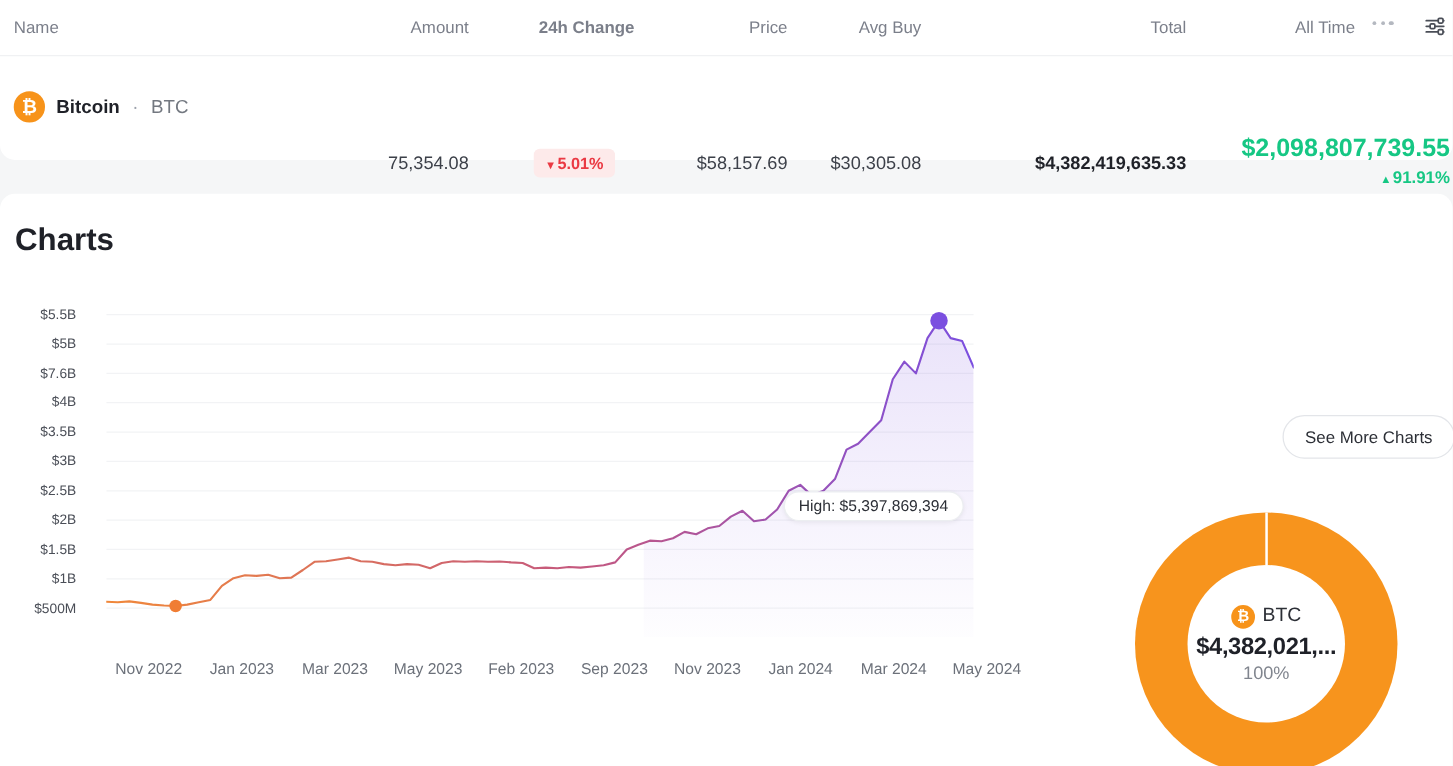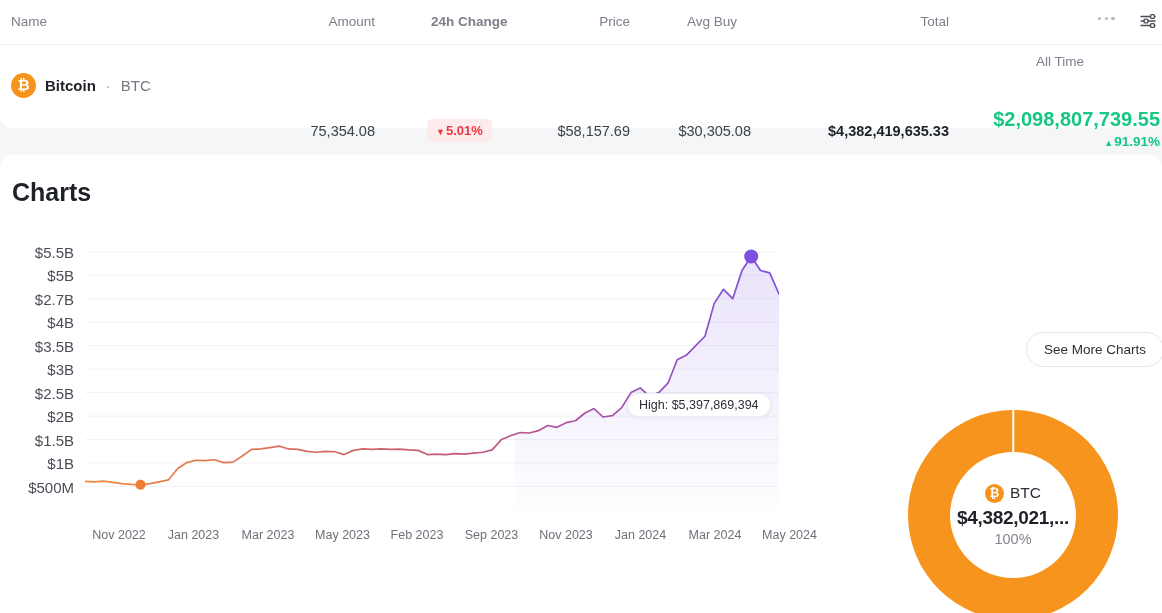--- a/index.html
+++ b/index.html
@@ -28,21 +28,21 @@
     color: #7b7f8a;
     top: 14px;
     white-space: nowrap;
   }
   .th-name     { left: 11px; }
   .th-amount   { left: 320px; width: 55px; text-align: right; }
   .th-change   { left: 431px; font-weight: bold; }
   .th-price    { left: 560px; width: 70px; text-align: right; }
   .th-avgbuy   { left: 640px; width: 97px; text-align: right; }
   .th-total    { left: 840px; width: 109px; text-align: right; }
-  .th-alltime  { left: 1036px; margin-top: 40px; }
+  .th-alltime  { left: 1036px; }
 
   .dots-btn {
     position: absolute; left: 1098px; top: 17px;
     display: flex; gap: 3.5px; align-items: center;
   }
   .dots-btn i {
     width: 3.2px; height: 3.2px; border-radius: 50%;
     background: #b4b8c0; display: block;
   }
 
@@ -74,21 +74,21 @@
 
   .td {
     position: absolute;
     font-size: 14.5px;
     color: #3c4049;
     top: 78px;
     white-space: nowrap;
   }
   .td-amount { left: 260px; width: 115px; text-align: right; }
   .td-price  { left: 500px; width: 130px; text-align: right; }
-  .td-avgbuy { left: 620px; width: 117px; text-align: right; margin-left: 14px; }
+  .td-avgbuy { left: 620px; width: 117px; text-align: right; }
   .td-total  { left: 740px; width: 209px; text-align: right;
                font-weight: bold; color: #1f2128; }
 
   .chg-badge {
     position: absolute; left: 427px; top: 74px;
     background: #fdeaea; color: #ea3943;
     font-size: 13px; font-weight: bold;
     padding: 4px 9px; border-radius: 5px;
     white-space: nowrap;
   }
@@ -130,22 +130,22 @@
     cursor: pointer;
   }
 
   
   .linechart {
     position: absolute; left: 0px; top: 85px;
     width: 800px; height: 300px;
   }
   .ylabels { position: absolute; left: 0; top: 0; width: 78px; height: 270px; }
   .ylab {
-    position: absolute; right: 4px;
-    font-size: 15px; color: #4a4e57;
+    position: absolute; right: 17px;
+    font-size: 11px; color: #4a4e57;
     text-align: right; white-space: nowrap;
     transform: translateY(-50%);
   }
   .plot {
     position: absolute; left: 85px; top: 0;
     width: 694px; height: 270px;
   }
   .xlabels { position: absolute; left: 85px; top: 288px; width: 694px; }
   .xlab {
     position: absolute;
@@ -261,21 +261,21 @@
 
 <div class="charts-card">
 
   <div class="charts-title">Charts</div>
   <div class="see-more">See More Charts</div>
 
   <div class="linechart">
     <div class="ylabels" id="ylabels">
         <div class="ylab" style="top: 11.7391px;">$5.5B</div>
         <div class="ylab" style="top: 35.2174px;">$5B</div>
-        <div class="ylab" style="top: 58.6957px;">$2.7B</div>
+        <div class="ylab" style="top: 58.6957px;">$7.6B</div>
         <div class="ylab" style="top: 82.1739px;">$4B</div>
         <div class="ylab" style="top: 105.652px;">$3.5B</div>
         <div class="ylab" style="top: 129.13px;">$3B</div>
         <div class="ylab" style="top: 152.609px;">$2.5B</div>
         <div class="ylab" style="top: 176.087px;">$2B</div>
         <div class="ylab" style="top: 199.565px;">$1.5B</div>
         <div class="ylab" style="top: 223.043px;">$1B</div>
         <div class="ylab" style="top: 246.522px;">$500M</div>
       </div>
     <div class="plot" id="plot">

